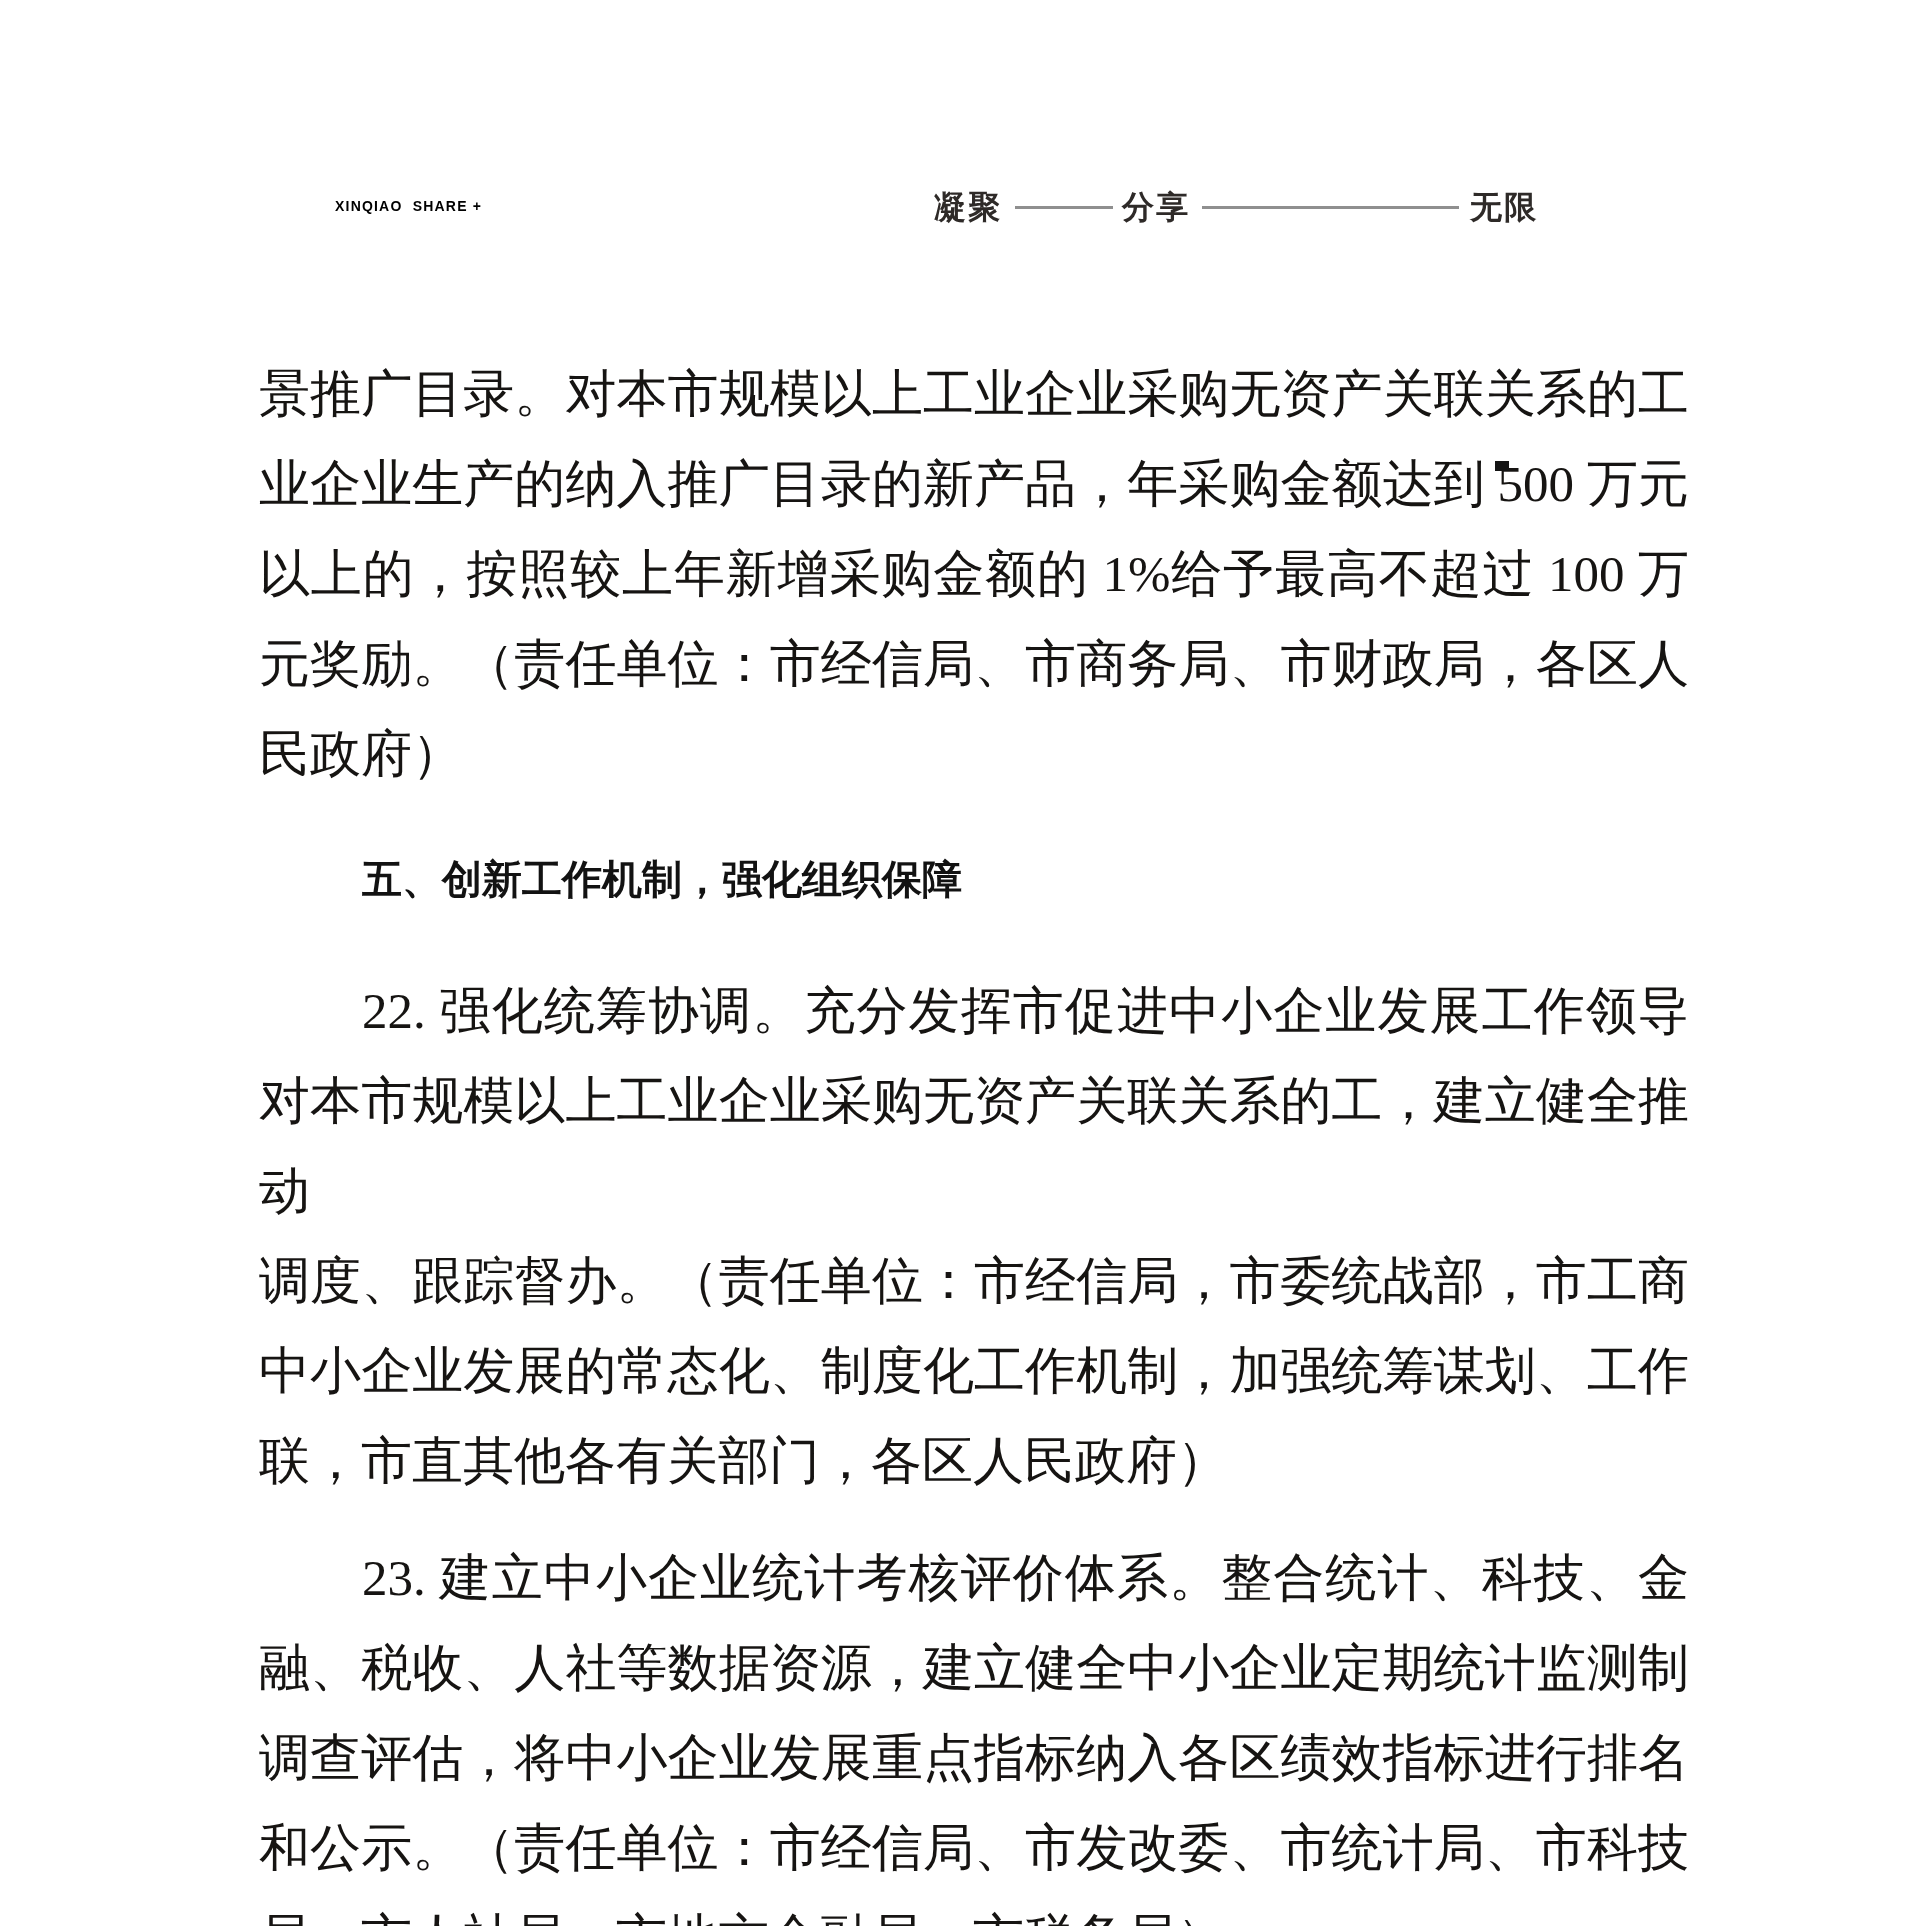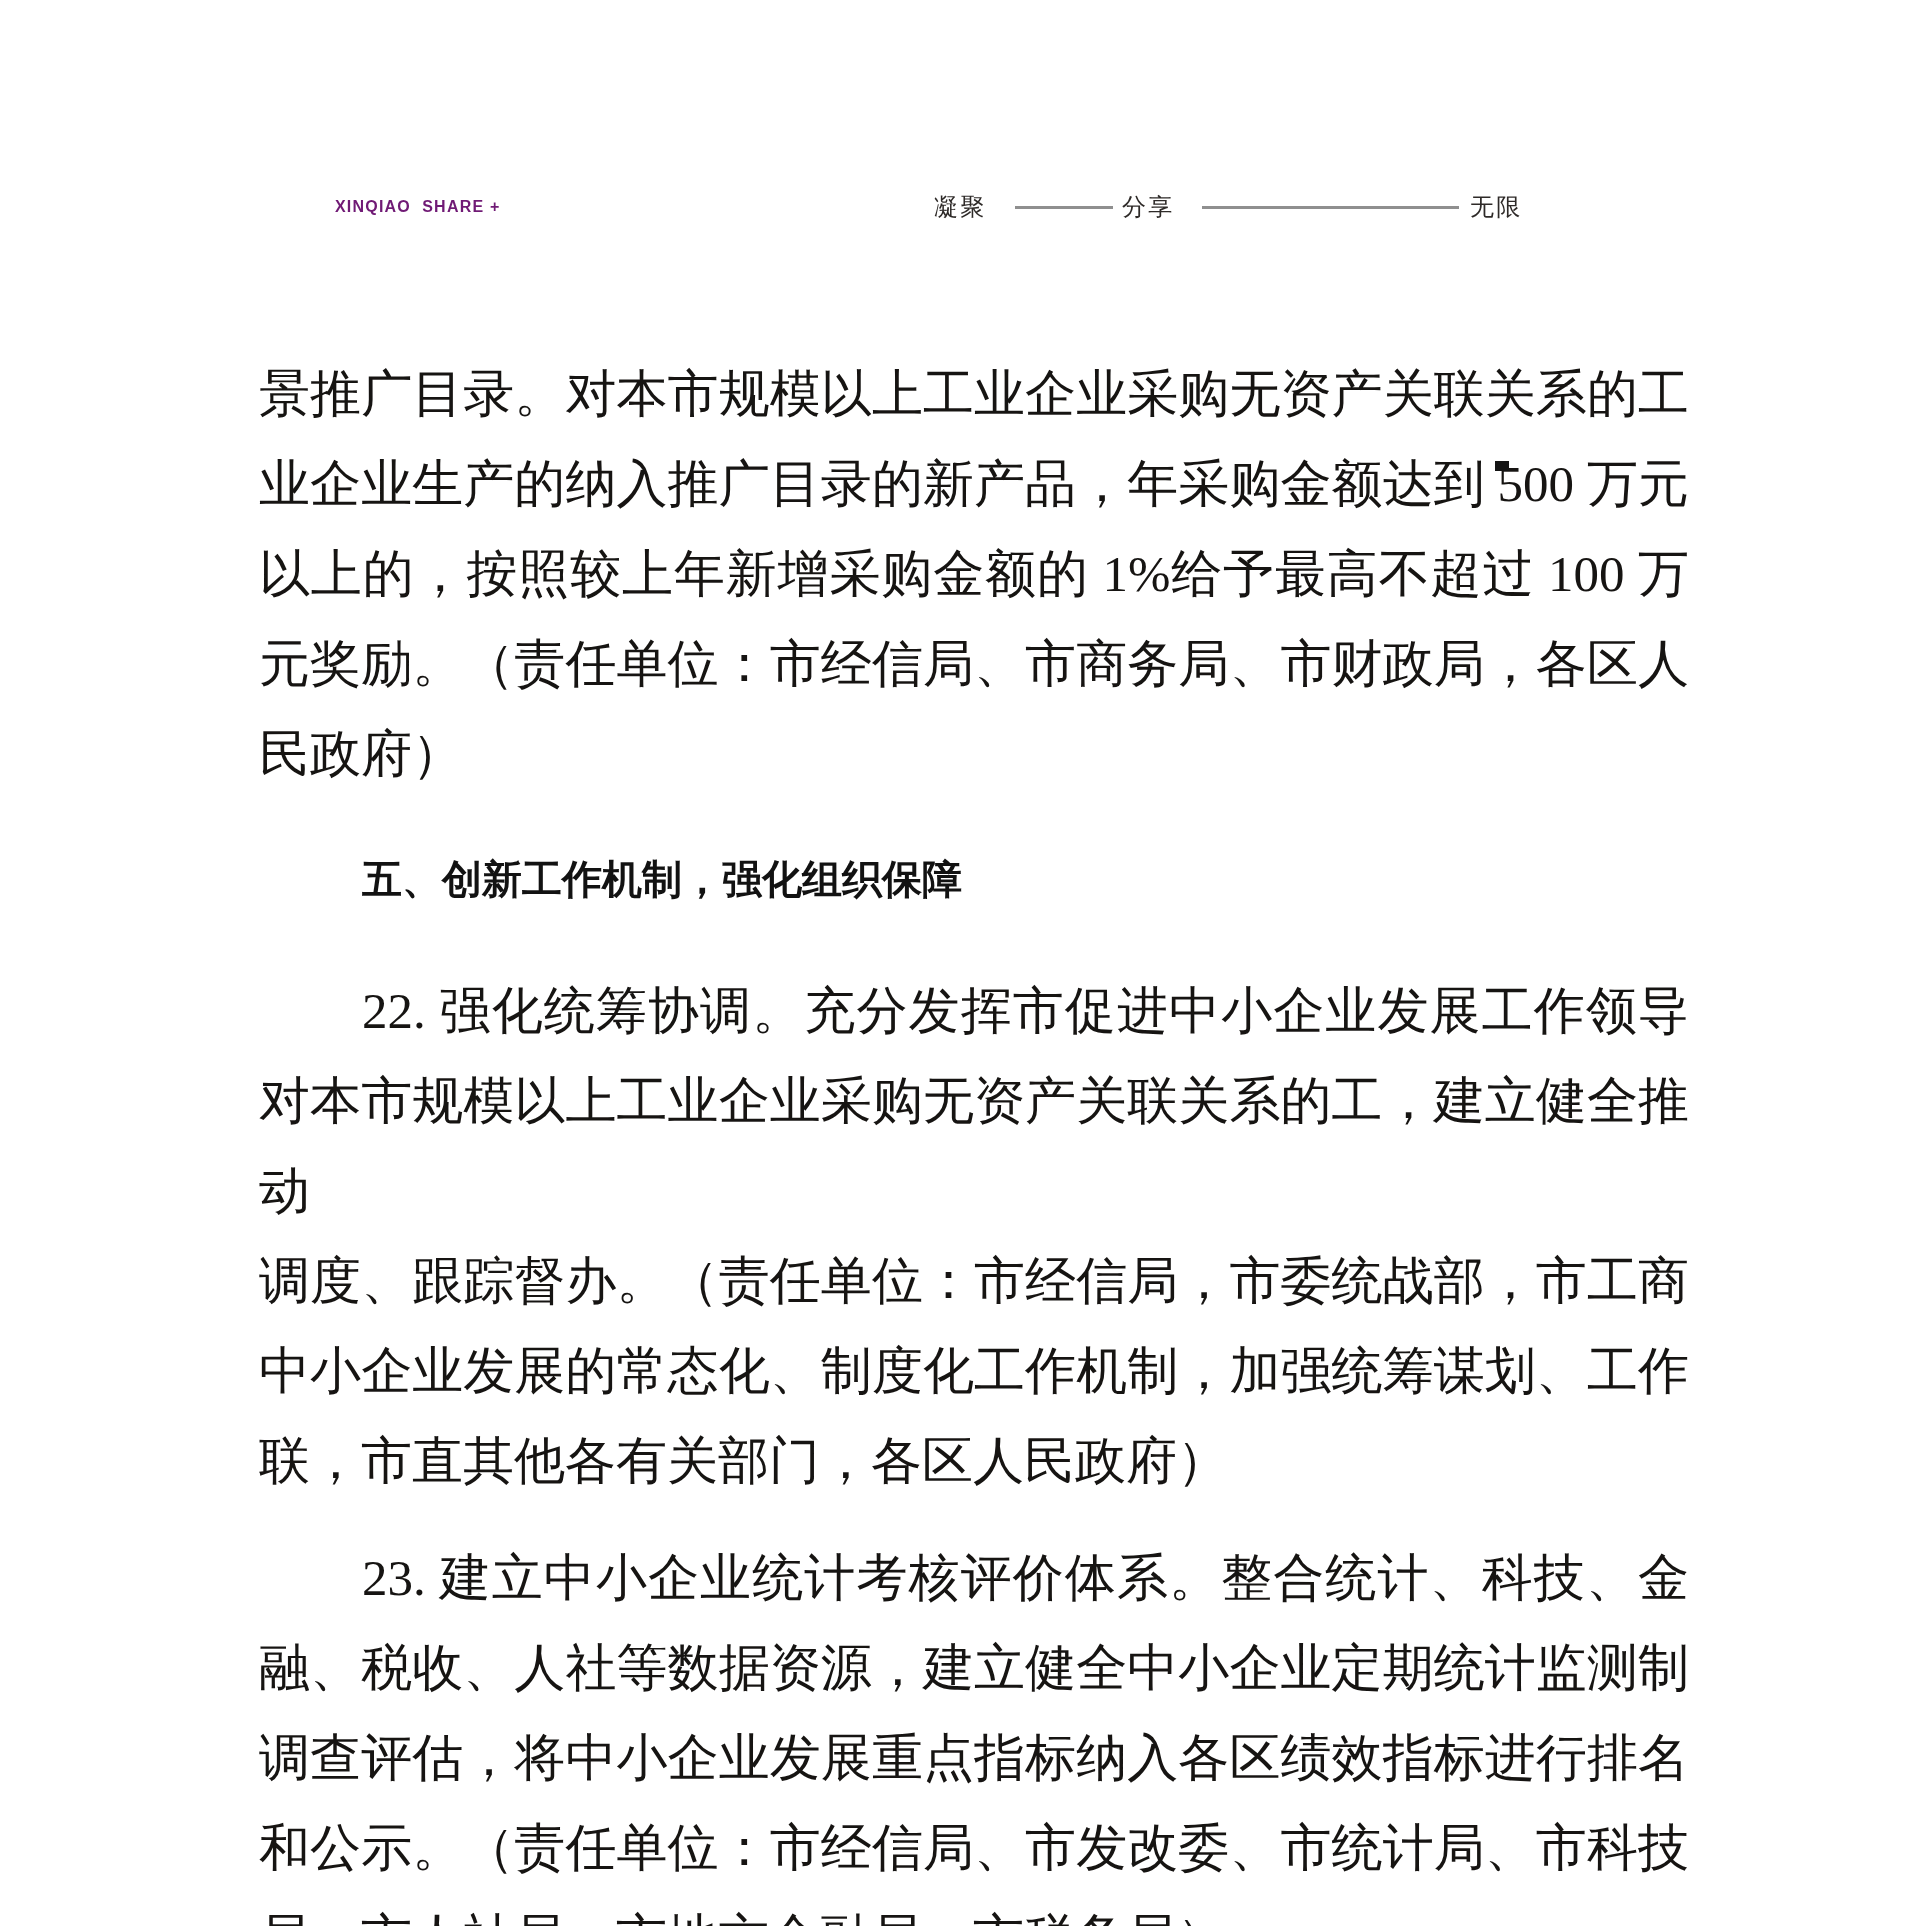--- a/index.html
+++ b/index.html
@@ -1,22 +1,22 @@
 <!DOCTYPE html>
 <html style="font-size:6.2px"><head>
 <meta charset="utf-8">
 <style>
   html,body{margin:0;padding:0;background:#ffffff;}
   .page{position:relative;width:1911px;height:2703px;background:#fff;overflow:hidden;
         font-family:"Liberation Serif","DejaVu Serif",serif;color:#161412;}
 
   
   .brand{position:absolute;left:335px;top:195px;font-family:"Liberation Sans","DejaVu Sans",sans-serif;
-         font-weight:700;font-size:16px;line-height:23px;letter-spacing:1.2px;color:#701a75;white-space:pre;}
-  .slogan-word{position:absolute;top:190px;font-size:24px;line-height:35px;color:#2e2a28;letter-spacing:2.3px;}
+         font-weight:700;font-size:14px;line-height:23px;letter-spacing:1.2px;color:#000000;white-space:pre;}
+  .slogan-word{position:absolute;top:190px;font-size:32px;line-height:35px;color:#2e2a28;letter-spacing:2.3px;font-weight:bold;}
   .sw-1{left:934px;} .sw-2{left:1122px;} .sw-3{left:1470px;}
   .slogan-line{position:absolute;top:206px;height:3.1px;background:#8f8f8f;}
   .sl-1{left:1015px;width:98px;} .sl-2{left:1202px;width:257px;}
 
   
   .doc{position:absolute;left:259px;top:349px;width:1430px;font-size:51px;line-height:90px;}
   .para{margin:0;}
   .line{text-align:justify;text-align-last:justify;}
   .line.first-indent{text-indent:103px;}
   .line.flush-last{text-align-last:left;}

